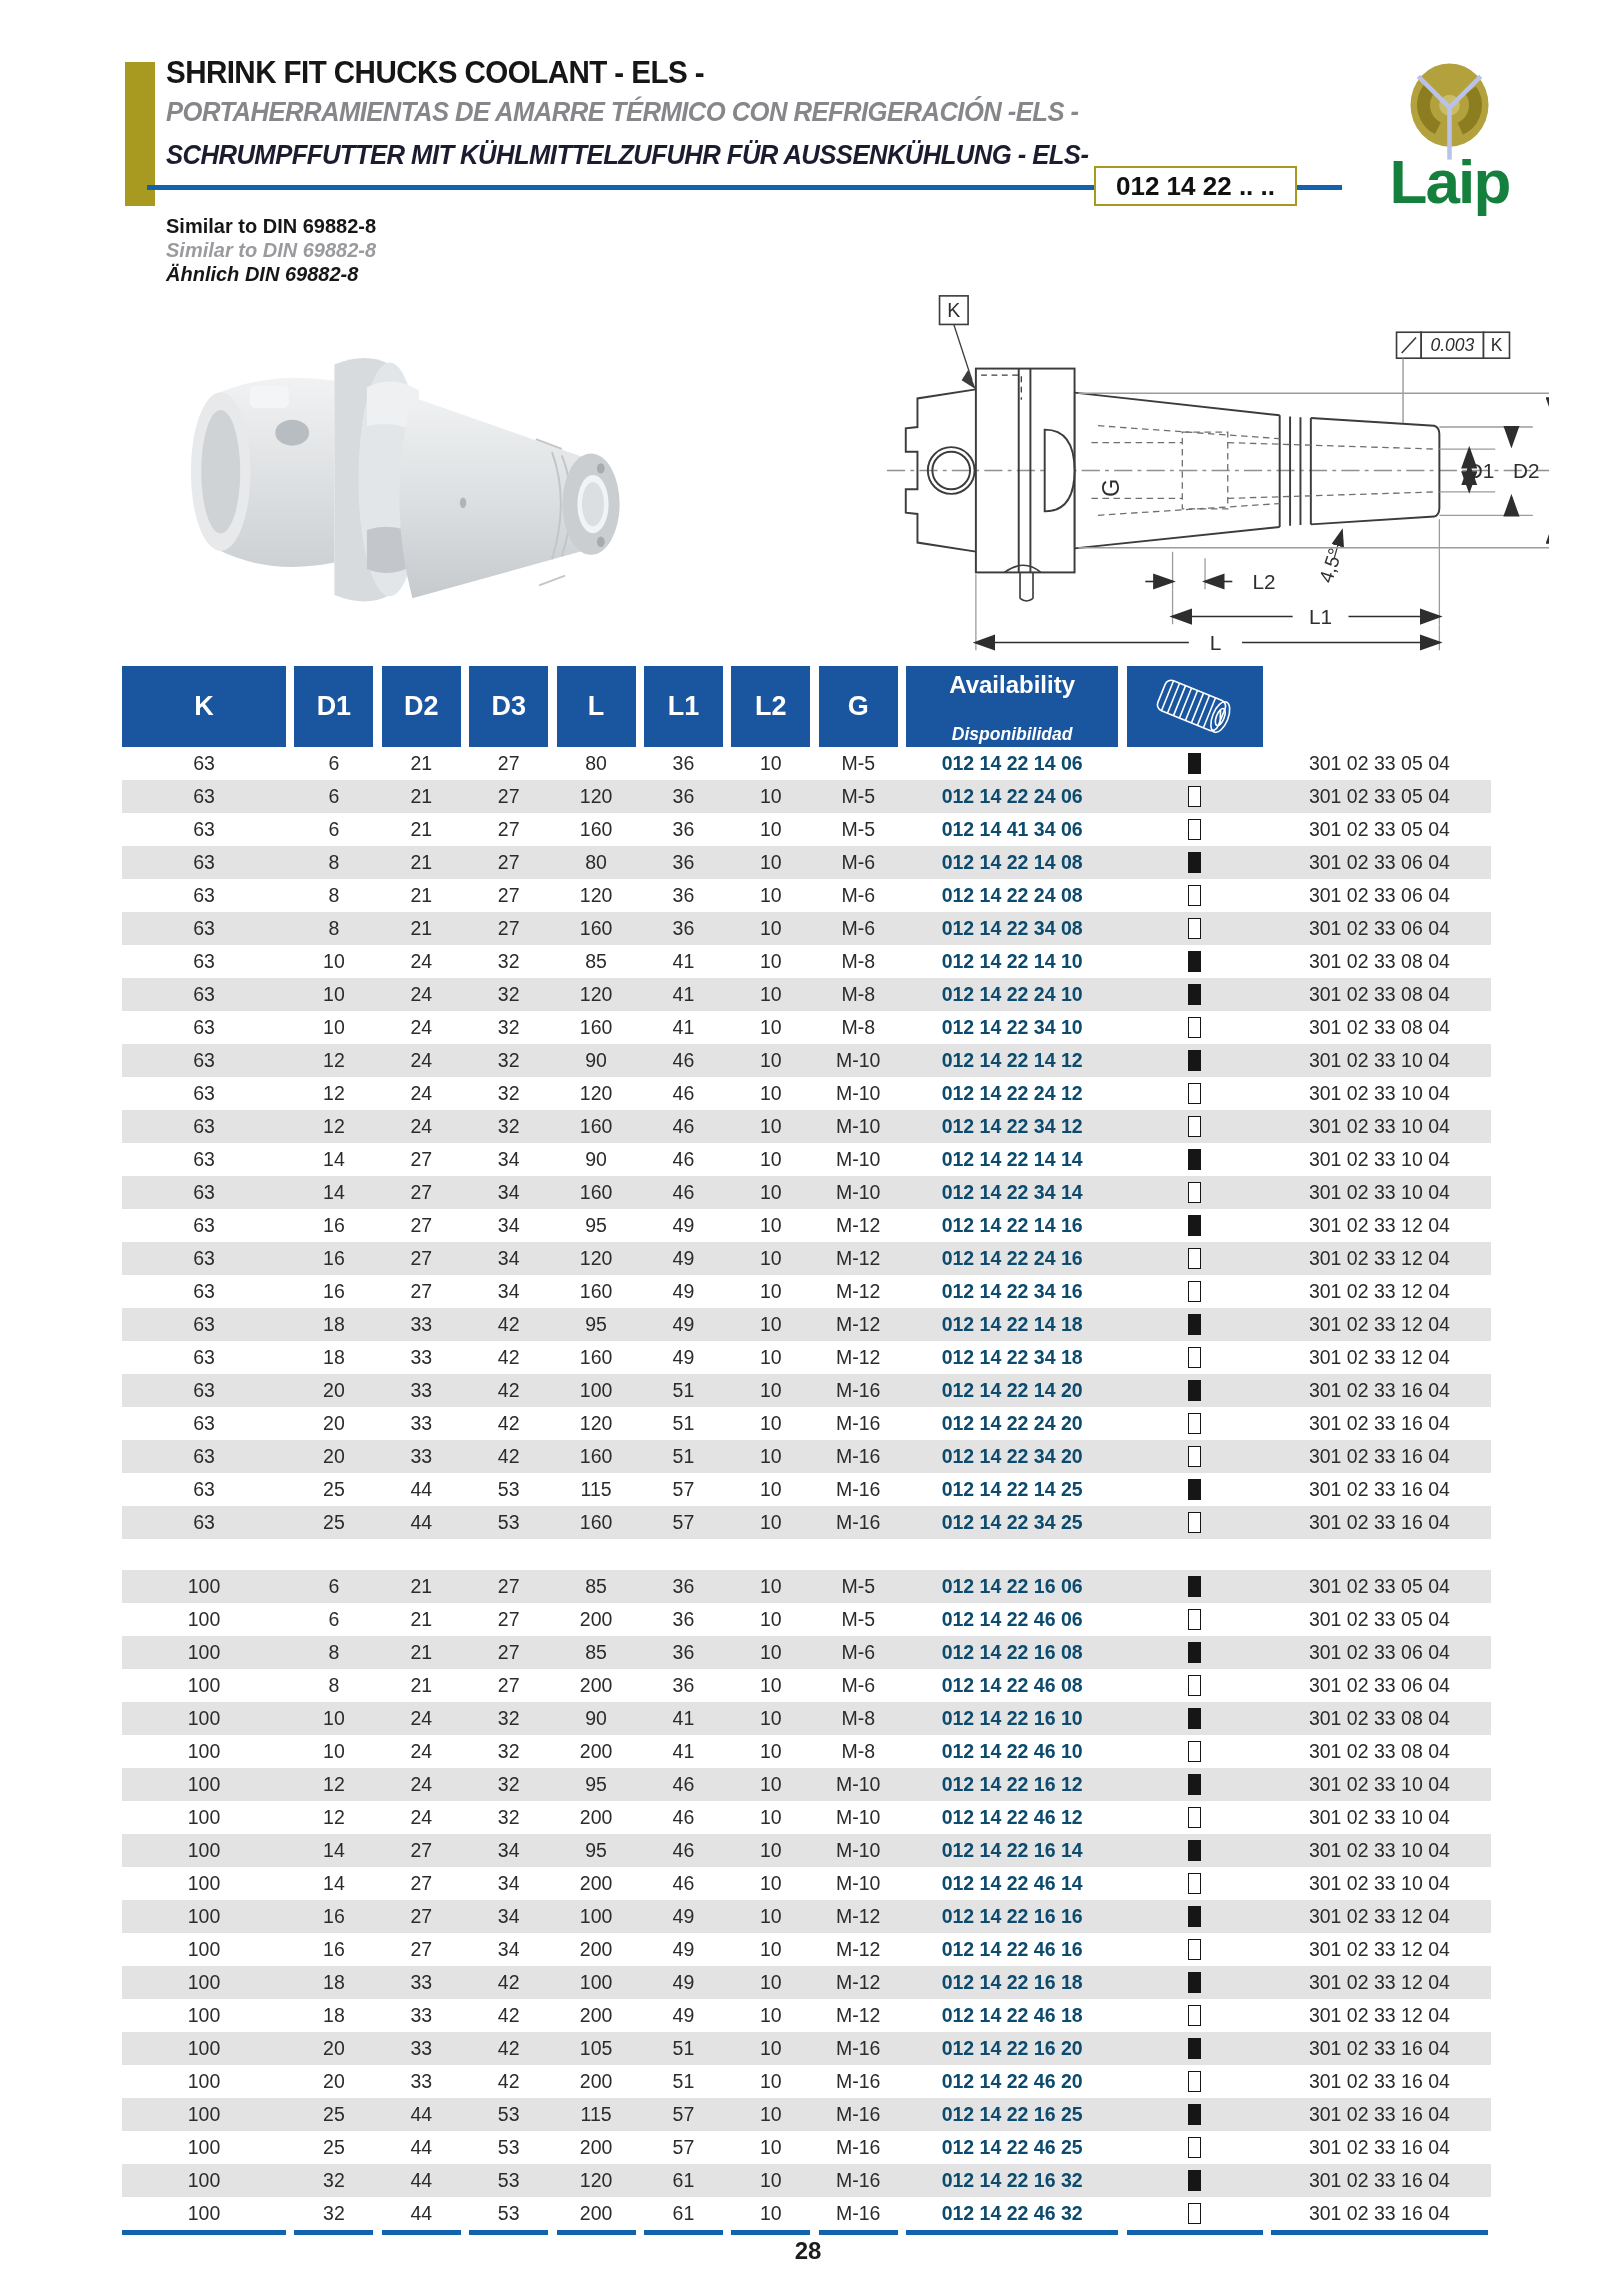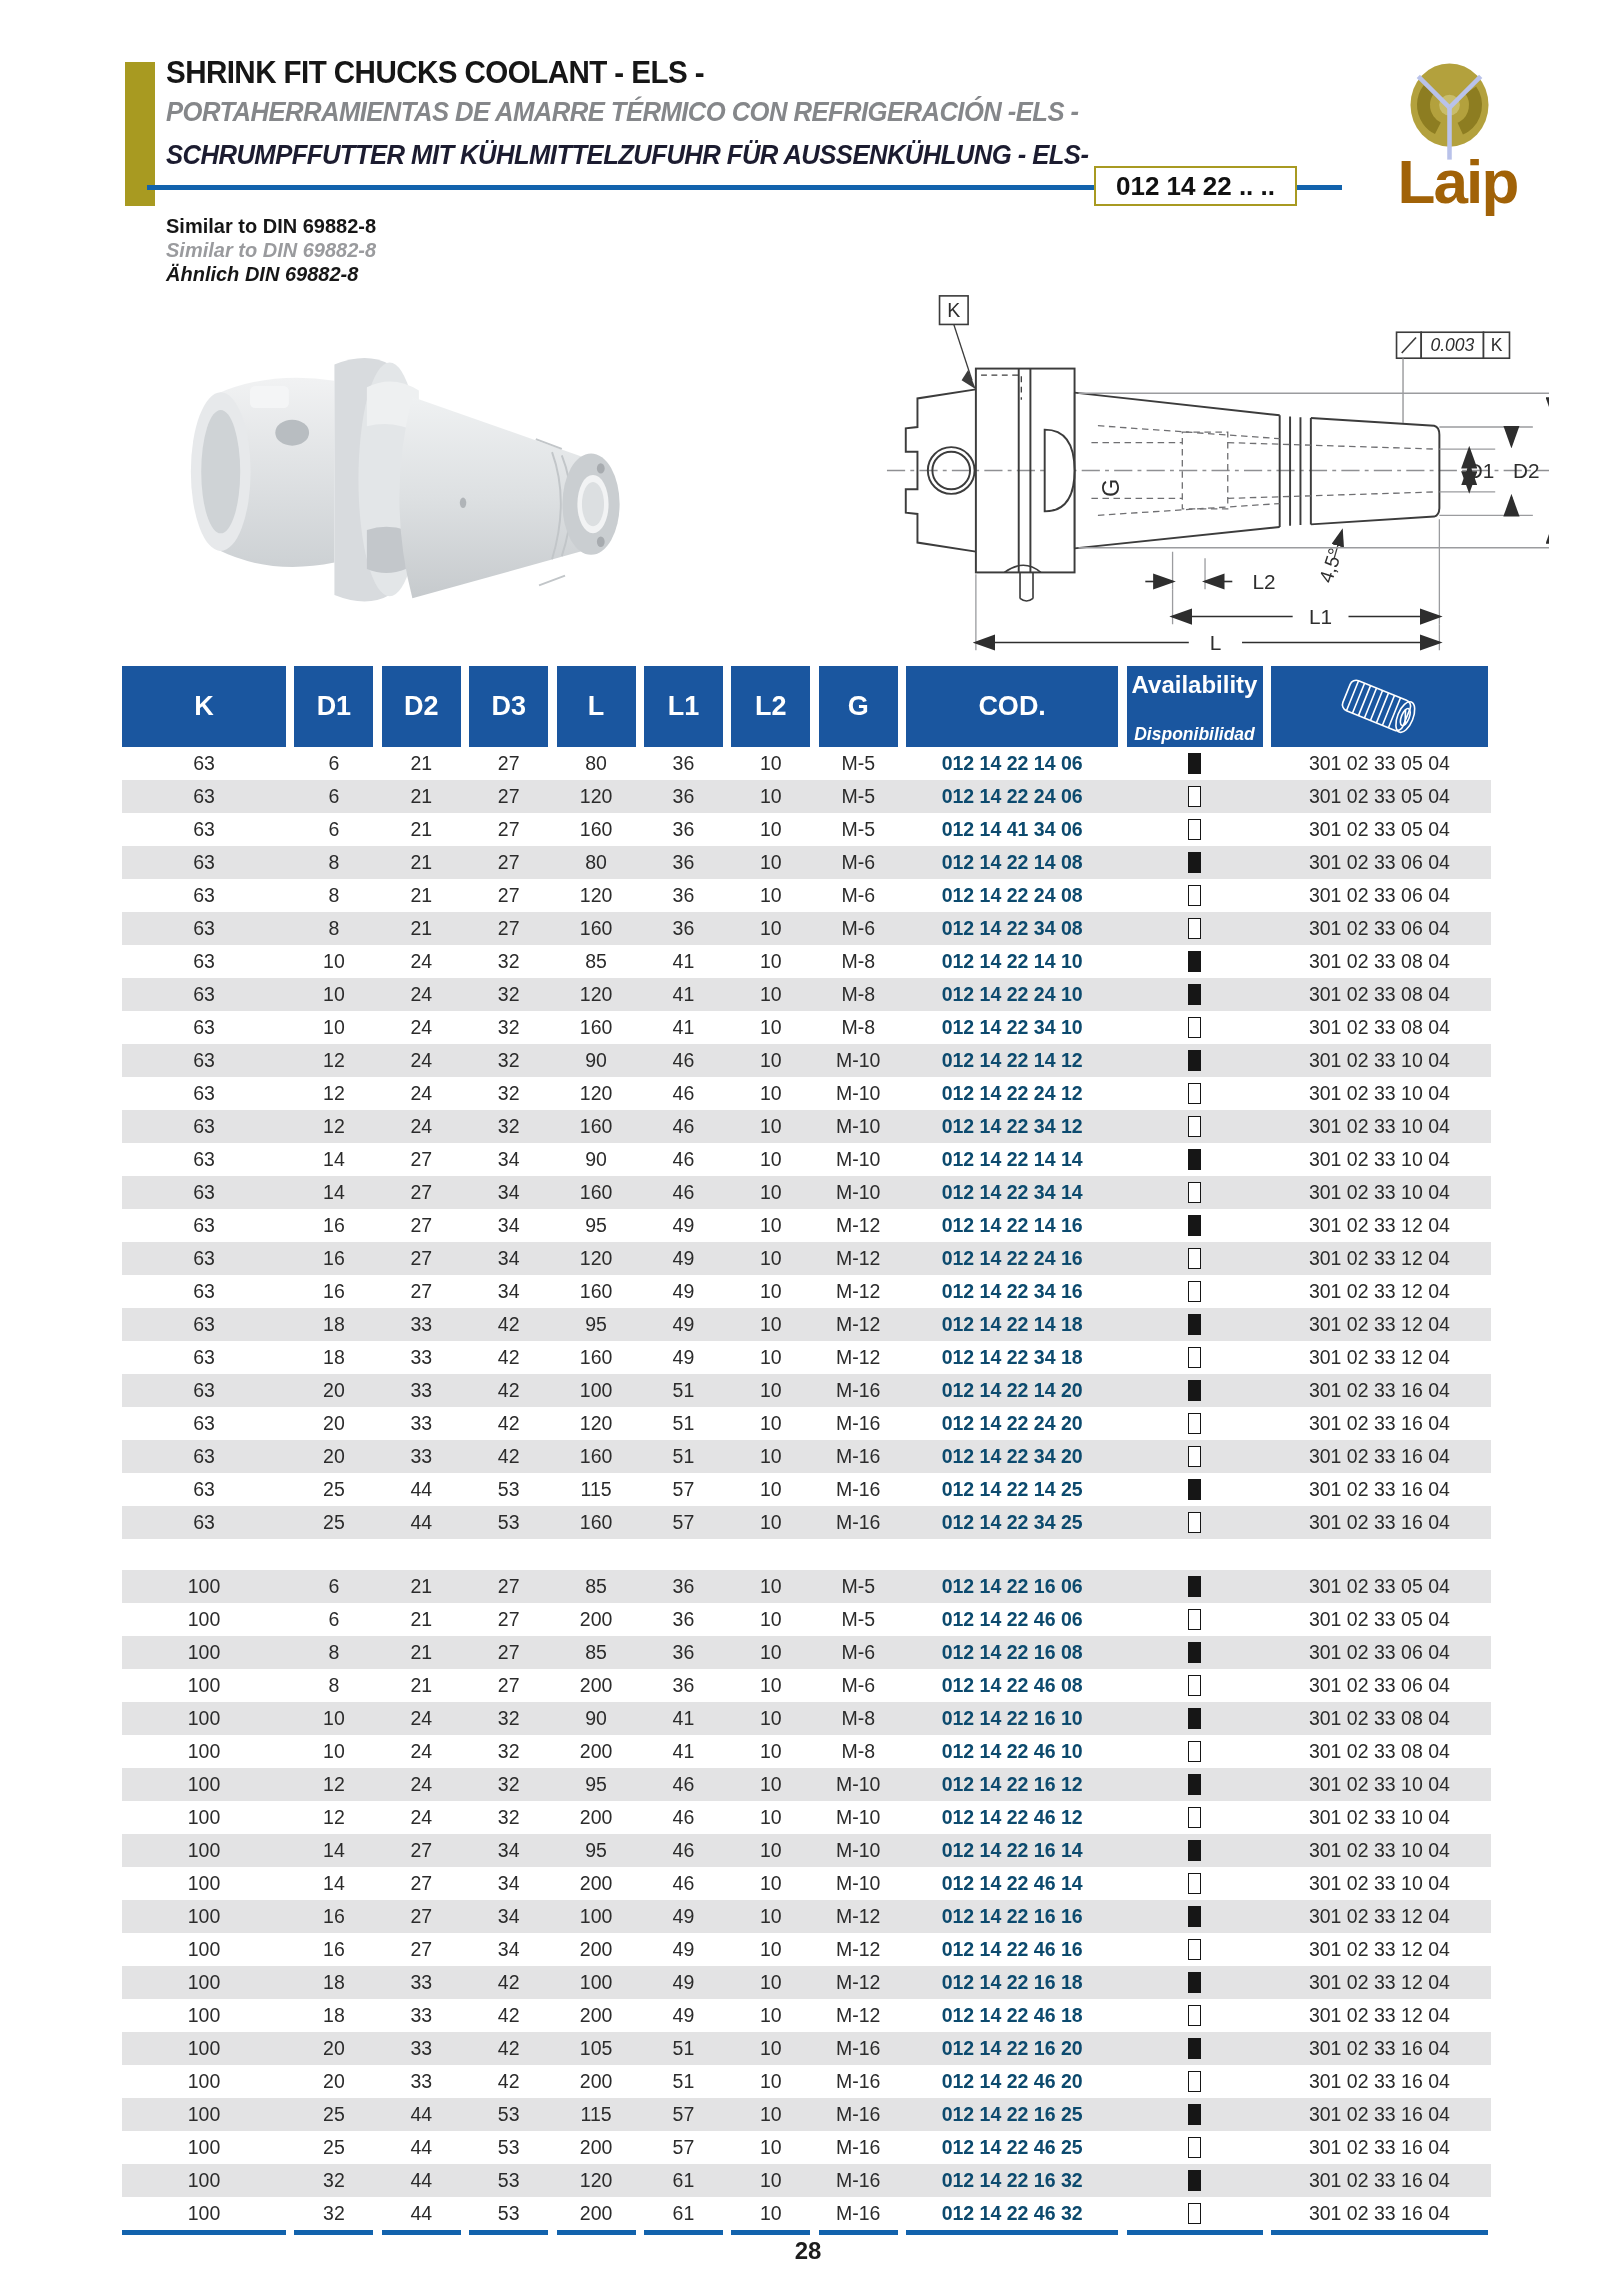--- a/index.html
+++ b/index.html
@@ -7,21 +7,21 @@
   .page{position:relative;width:1549px;height:2284px;background:#fff;overflow:hidden;}
 
   
   .goldbar{position:absolute;left:125px;top:62px;width:30px;height:144px;background:#a89a21;}
   .title-en{position:absolute;left:166px;top:55px;font-size:30.5px;font-weight:bold;color:#161616;letter-spacing:-0.6px;white-space:nowrap;transform:scaleX(.97);transform-origin:0 0;}
   .title-es{position:absolute;left:166px;top:97px;font-size:27px;font-weight:bold;font-style:italic;color:#85878a;letter-spacing:-0.6px;white-space:nowrap;transform:scaleX(.95);transform-origin:0 0;}
   .title-de{position:absolute;left:166px;top:140px;font-size:27px;font-weight:bold;font-style:italic;color:#1c1c30;letter-spacing:-0.6px;white-space:nowrap;transform:scaleX(.95);transform-origin:0 0;}
   .hrule{position:absolute;left:147px;top:185px;width:1195px;height:4.5px;background:#1263ad;}
   .codebox{position:absolute;left:1094px;top:166px;width:203px;height:40px;background:#fff;border:2.6px solid #a89a21;box-sizing:border-box;display:flex;align-items:center;justify-content:center;font-size:26px;font-weight:bold;color:#111;white-space:nowrap;}
   .logo{position:absolute;left:1365px;top:62px;width:169px;height:153px;}
-  .logo-word{position:absolute;left:8px;top:84px;width:169px;text-align:center;font-size:62px;font-weight:bold;color:#a16207;letter-spacing:-1.9px;}
+  .logo-word{position:absolute;left:0px;top:84px;width:169px;text-align:center;font-size:62px;font-weight:bold;color:#15803d;letter-spacing:-1.9px;}
   .similar{position:absolute;left:166px;top:214px;font-size:20px;line-height:24px;white-space:nowrap;}
   .sim-en{font-weight:bold;color:#161616;}
   .sim-es{font-weight:bold;font-style:italic;color:#9a9b9e;}
   .sim-de{font-weight:bold;font-style:italic;color:#161616;}
 
   
   .photo{position:absolute;left:172px;top:335px;}
   .tdraw{position:absolute;left:877px;top:279px;}
 
   
@@ -214,21 +214,20 @@
   <div class="table">
     <div class="t-grid t-head">
       <div class="hc">K</div>
       <div class="hc">D1</div>
       <div class="hc">D2</div>
       <div class="hc">D3</div>
       <div class="hc">L</div>
       <div class="hc">L1</div>
       <div class="hc">L2</div>
       <div class="hc">G</div>
-      <div class="hc">COD.</div>
       <div class="hc">
         <span class="av1">Availability</span>
         <span class="av2">Disponibilidad</span>
         <span class="av3">Verfügbarkeit</span>
       </div>
       <div class="hc">
         <svg width="97" height="62" viewBox="0 0 150 95">
           <g transform="rotate(22 75 47)" stroke="#ffffff" stroke-width="2.5" fill="none">
             <rect x="20" y="22" width="100" height="50" rx="10"></rect>
             <path d="M30 22 V72 M40 22 V72 M50 22 V72 M60 22 V72 M70 22 V72 M80 22 V72 M90 22 V72 M100 22 V72"></path>

